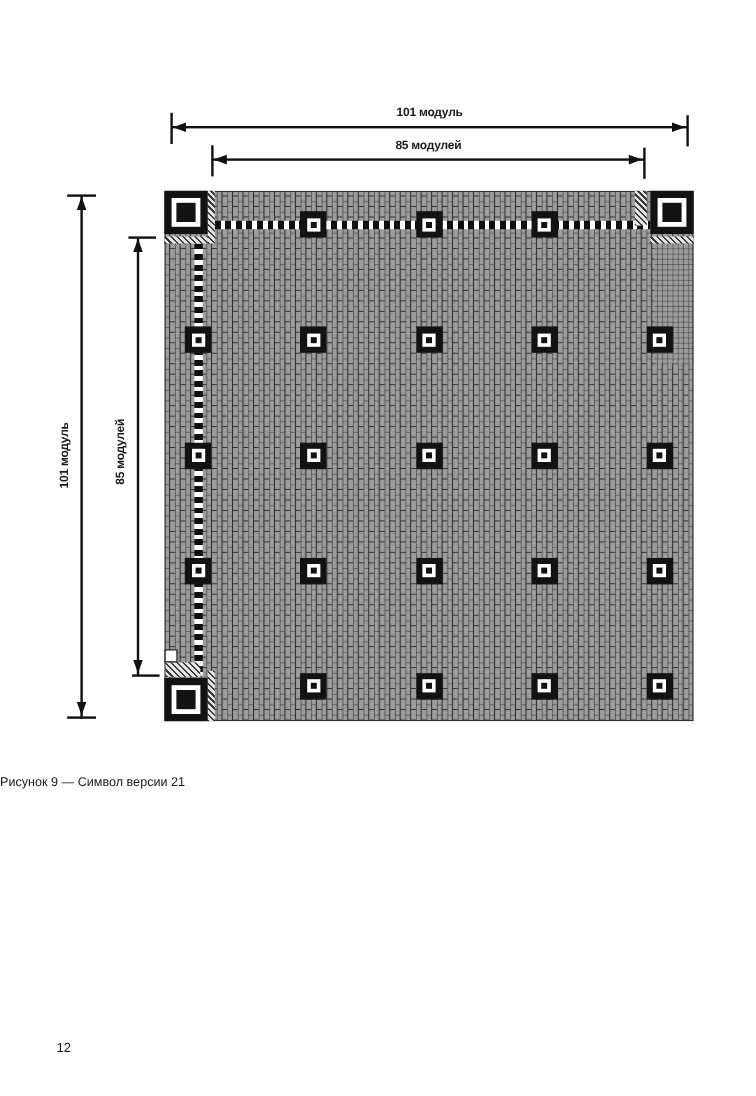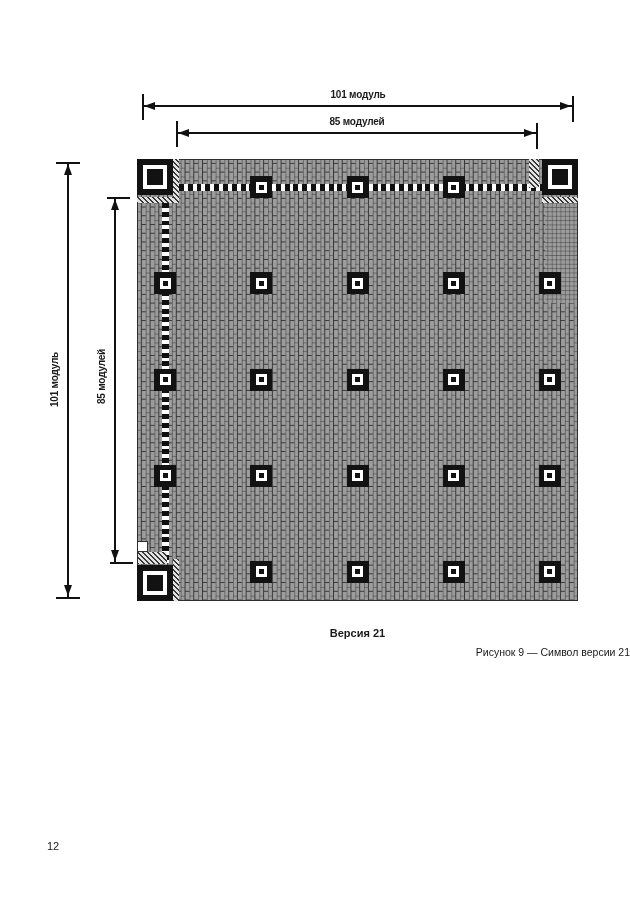--- a/index.html
+++ b/index.html
@@ -2,21 +2,21 @@
 <html><head>
 <meta charset="utf-8">
 <style>
   html,body{margin:0;padding:0;background:#fff;}
   #page{
     position:relative;width:630px;height:913px;background:#ffffff;
     font-family:"Liberation Sans","DejaVu Sans",sans-serif;color:#1a1a1a;
     overflow:hidden;
   }
   .hdr{position:absolute;left:47px;top:60px;font-size:12px;font-weight:bold;letter-spacing:-.2px;}
-  .pagenum{position:absolute;left:47px;top:840px;font-size:11px;}
+  .pagenum{position:absolute;left:47px;top:868px;font-size:11px;}
 
   
   .dline{position:absolute;background:#111;}
   .tickv{position:absolute;width:1.6px;background:#111;}
   .tickh{position:absolute;height:1.6px;background:#111;}
   .arr{position:absolute;width:0;height:0;}
   .arr.left {border-top:4.5px solid transparent;border-bottom:4.5px solid transparent;border-right:11px solid #111;}
   .arr.right{border-top:4.5px solid transparent;border-bottom:4.5px solid transparent;border-left:11px solid #111;}
   .arr.up   {border-left:4.5px solid transparent;border-right:4.5px solid transparent;border-bottom:11px solid #111;}
   .arr.down {border-left:4.5px solid transparent;border-right:4.5px solid transparent;border-top:11px solid #111;}
@@ -35,21 +35,21 @@
   .wmod{position:absolute;z-index:3;background:#ffffff;outline:1px solid #2e2e2e;}
   .finder{position:absolute;width:36px;height:36px;background:#121212;z-index:4;}
   .finder .fw{position:absolute;inset:6px;background:#ffffff;}
   .finder .fc{position:absolute;inset:4px;background:#121212;}
   .align-pat{position:absolute;width:22px;height:22px;background:#121212;z-index:5;}
   .align-pat .aw{position:absolute;inset:5.5px;background:#ffffff;}
   .align-pat .ac{position:absolute;inset:3px;background:#121212;}
 
   .cap-bold{position:absolute;left:137px;top:627px;width:441px;text-align:center;
     font-size:11px;font-weight:bold;}
-  .cap{position:absolute;left:0;top:646px;width:630px;text-align:right;font-size:10.5px;}
+  .cap{position:absolute;left:0;top:646px;width:630px;text-align:left;font-size:10.5px;}
 </style>
 </head>
 <body>
 
 <div id="page">
 
 
   <div>
     <div class="dlabel" style="left:143px;top:89px;width:430px;">101 модуль</div>
     <div class="dline" style="left:143px;top:105px;width:430px;height:1.6px;"></div>
@@ -238,17 +238,16 @@
           </div>
         </div>
         <div class="align-pat" style="left: 401.6px; top: 401.6px;">
           <div class="aw">
             <div class="ac"></div>
           </div>
         </div>
       </div>
   </div>
 
-  <div class="cap-bold">Версия 21</div>
   <div class="cap">Рисунок 9 — Символ версии 21</div>
 
   <div class="pagenum">12</div>
 </div>
 
 </body></html>

